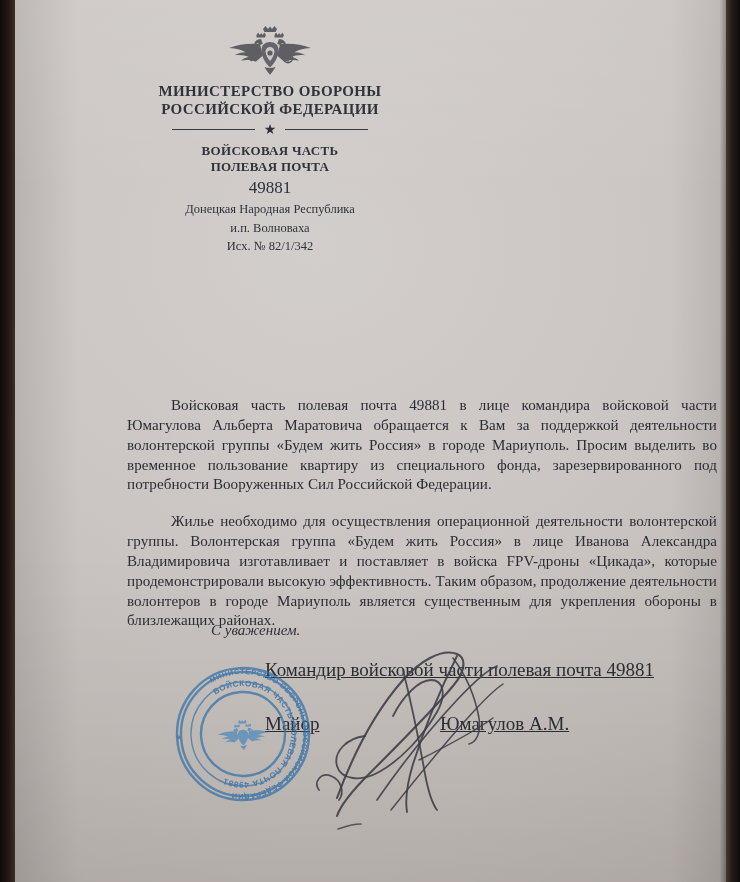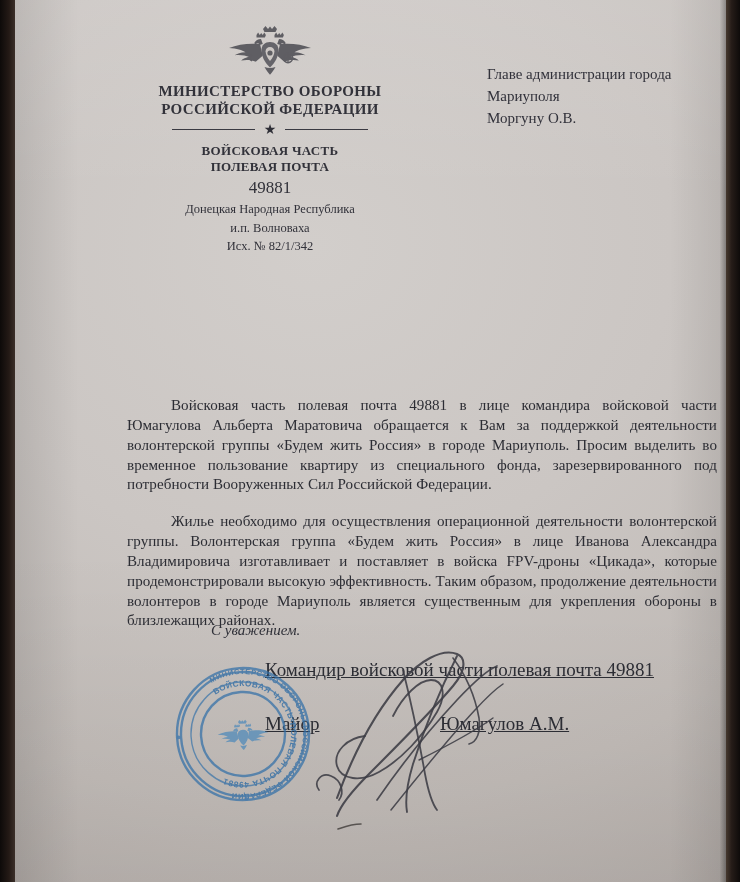--- a/index.html
+++ b/index.html
@@ -296,25 +296,20 @@
           </div>
 
           <div class="unit-line">ВОЙСКОВАЯ ЧАСТЬ</div>
           <div class="unit-line">ПОЛЕВАЯ ПОЧТА</div>
           <div class="unit-num">49881</div>
           <div class="unit-sub">Донецкая Народная Республика</div>
           <div class="unit-sub">и.п. Волноваха</div>
           <div class="unit-sub">Исх. № 82/1/342</div>
         </div>
 
-        <div class="addressee">
-          <div>Главе администрации города</div>
-          <div>Мариуполя</div>
-          <div>Моргуну О.В.</div>
-        </div>
       </div>
 
       <div class="body-block">
         <p>Войсковая часть полевая почта 49881 в лице командира войсковой части Юмагулова Альберта Маратовича обращается к Вам за поддержкой деятельности волонтерской группы «Будем жить Россия» в городе Мариуполь. Просим выделить во временное пользование квартиру из специального фонда, зарезервированного под потребности Вооруженных Сил Российской Федерации.</p>
         <p>Жилье необходимо для осуществления операционной деятельности волонтерской группы. Волонтерская группа «Будем жить Россия» в лице Иванова Александра Владимировича изготавливает и поставляет в войска FPV-дроны «Цикада», которые продемонстрировали высокую эффективность. Таким образом, продолжение деятельности волонтеров в городе Мариуполь является существенным для укрепления обороны в близлежащих районах.</p>
       </div>
 
       <div class="closing">С уважением.</div>
 
       <div class="sig-block">

